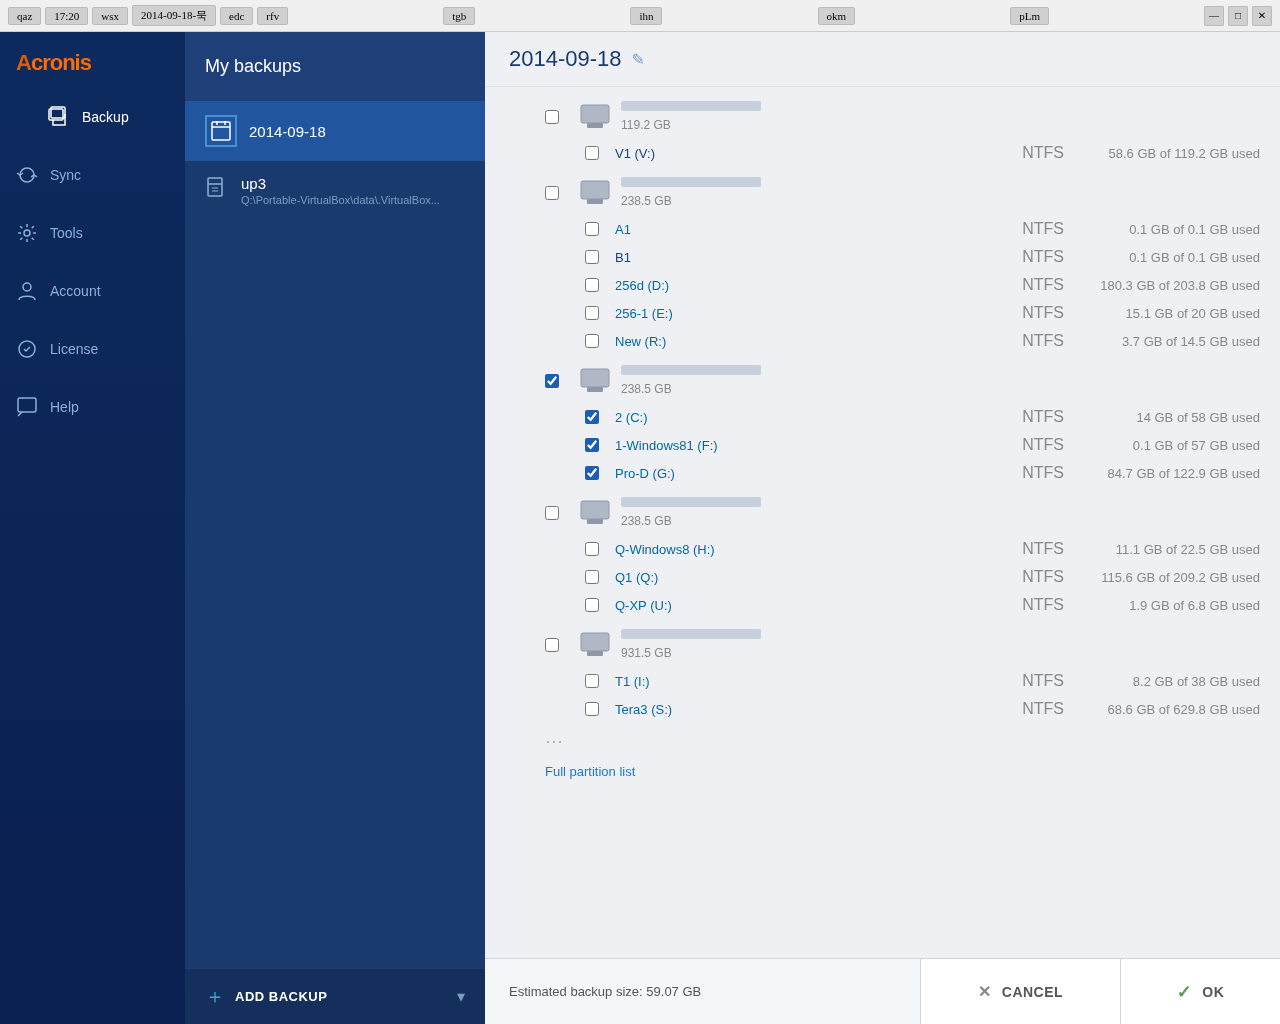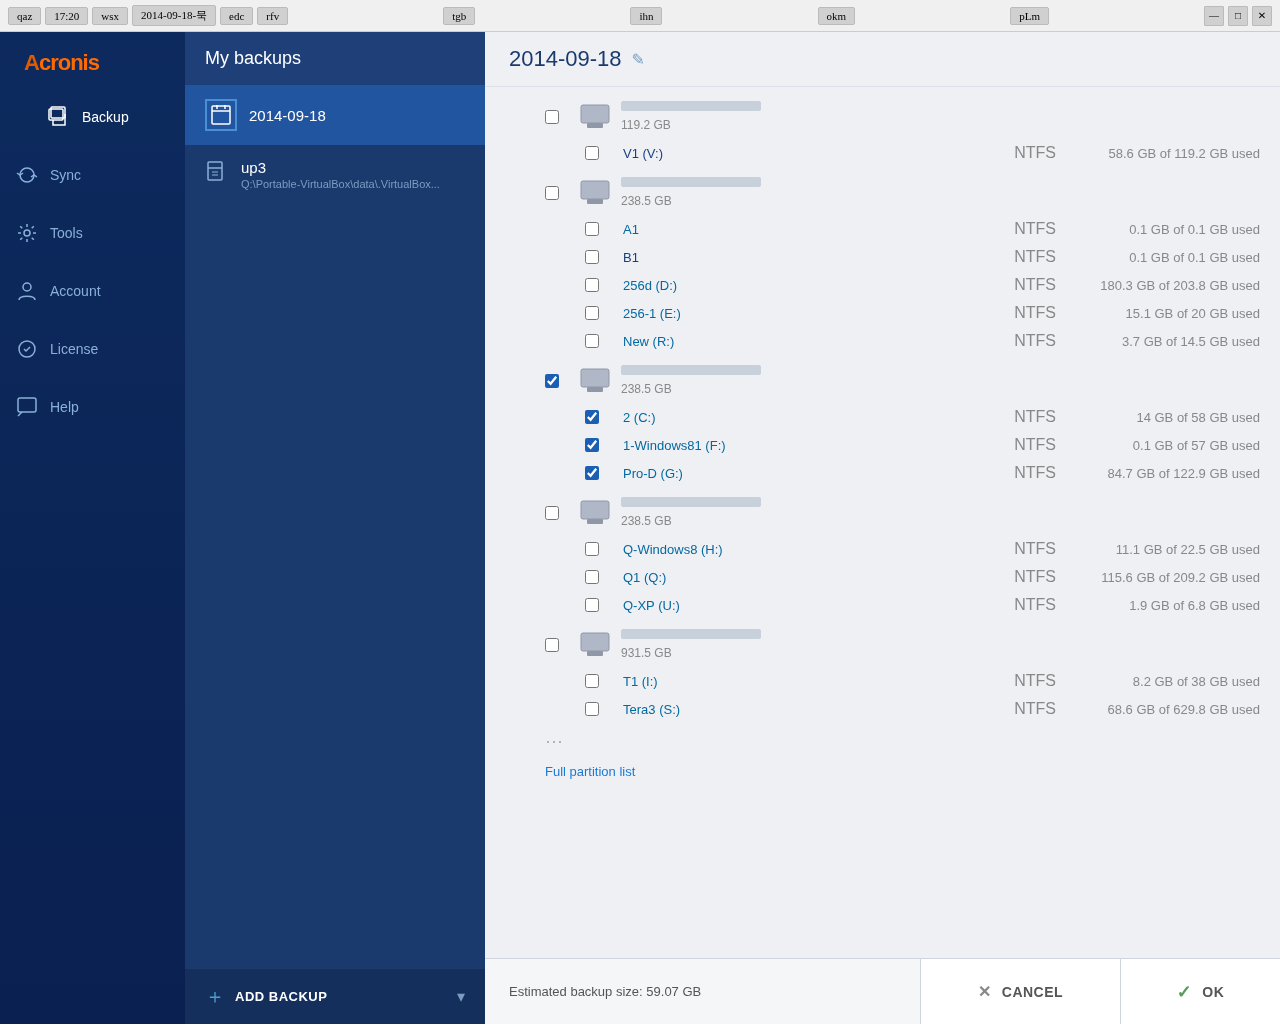--- a/index.html
+++ b/index.html
@@ -45,21 +45,21 @@
 
     
     .sidebar {
       width: 185px;
       background: linear-gradient(180deg, #0d2a5e 0%, #0a2050 100%);
       display: flex;
       flex-direction: column;
       flex-shrink: 0;
     }
     .sidebar-logo {
-      padding: 18px 24px 12px;
+      padding: 18px 16px 12px;
       color: white;
       font-size: 22px;
       font-weight: bold;
       letter-spacing: -1px;
     }
     .sidebar-logo span { color: #ff6a00; }
     .sidebar-nav { flex: 1; }
     .nav-item {
       display: flex;
       align-items: center;
@@ -75,21 +75,21 @@
 
     
     .backup-panel {
       width: 300px;
       background: #1a3a6e;
       display: flex;
       flex-direction: column;
       flex-shrink: 0;
     }
     .backup-panel-header {
-      padding: 16px 20px;
+      padding: 24px 20px;
       color: white;
       font-size: 18px;
       font-weight: 400;
       background: #1e3f78;
     }
     .backup-list { flex: 1; overflow-y: auto; }
     .backup-item {
       padding: 14px 20px;
       cursor: pointer;
       display: flex;
@@ -165,21 +165,21 @@
       padding: 6px 20px;
       gap: 8px;
     }
     .disk-checkbox-area { width: 24px; display: flex; align-items: center; }
     .disk-icon-area { width: 36px; display: flex; align-items: center; justify-content: center; }
 
     .partition-row {
       display: flex;
       align-items: center;
       padding: 5px 20px 5px 60px;
-      gap: 24px;
+      gap: 16px;
       justify-content: flex-end;
     }
 
     .disk-label-area {
       flex: 1;
     }
     .disk-size-label {
       color: #888;
       font-size: 12px;
     }

